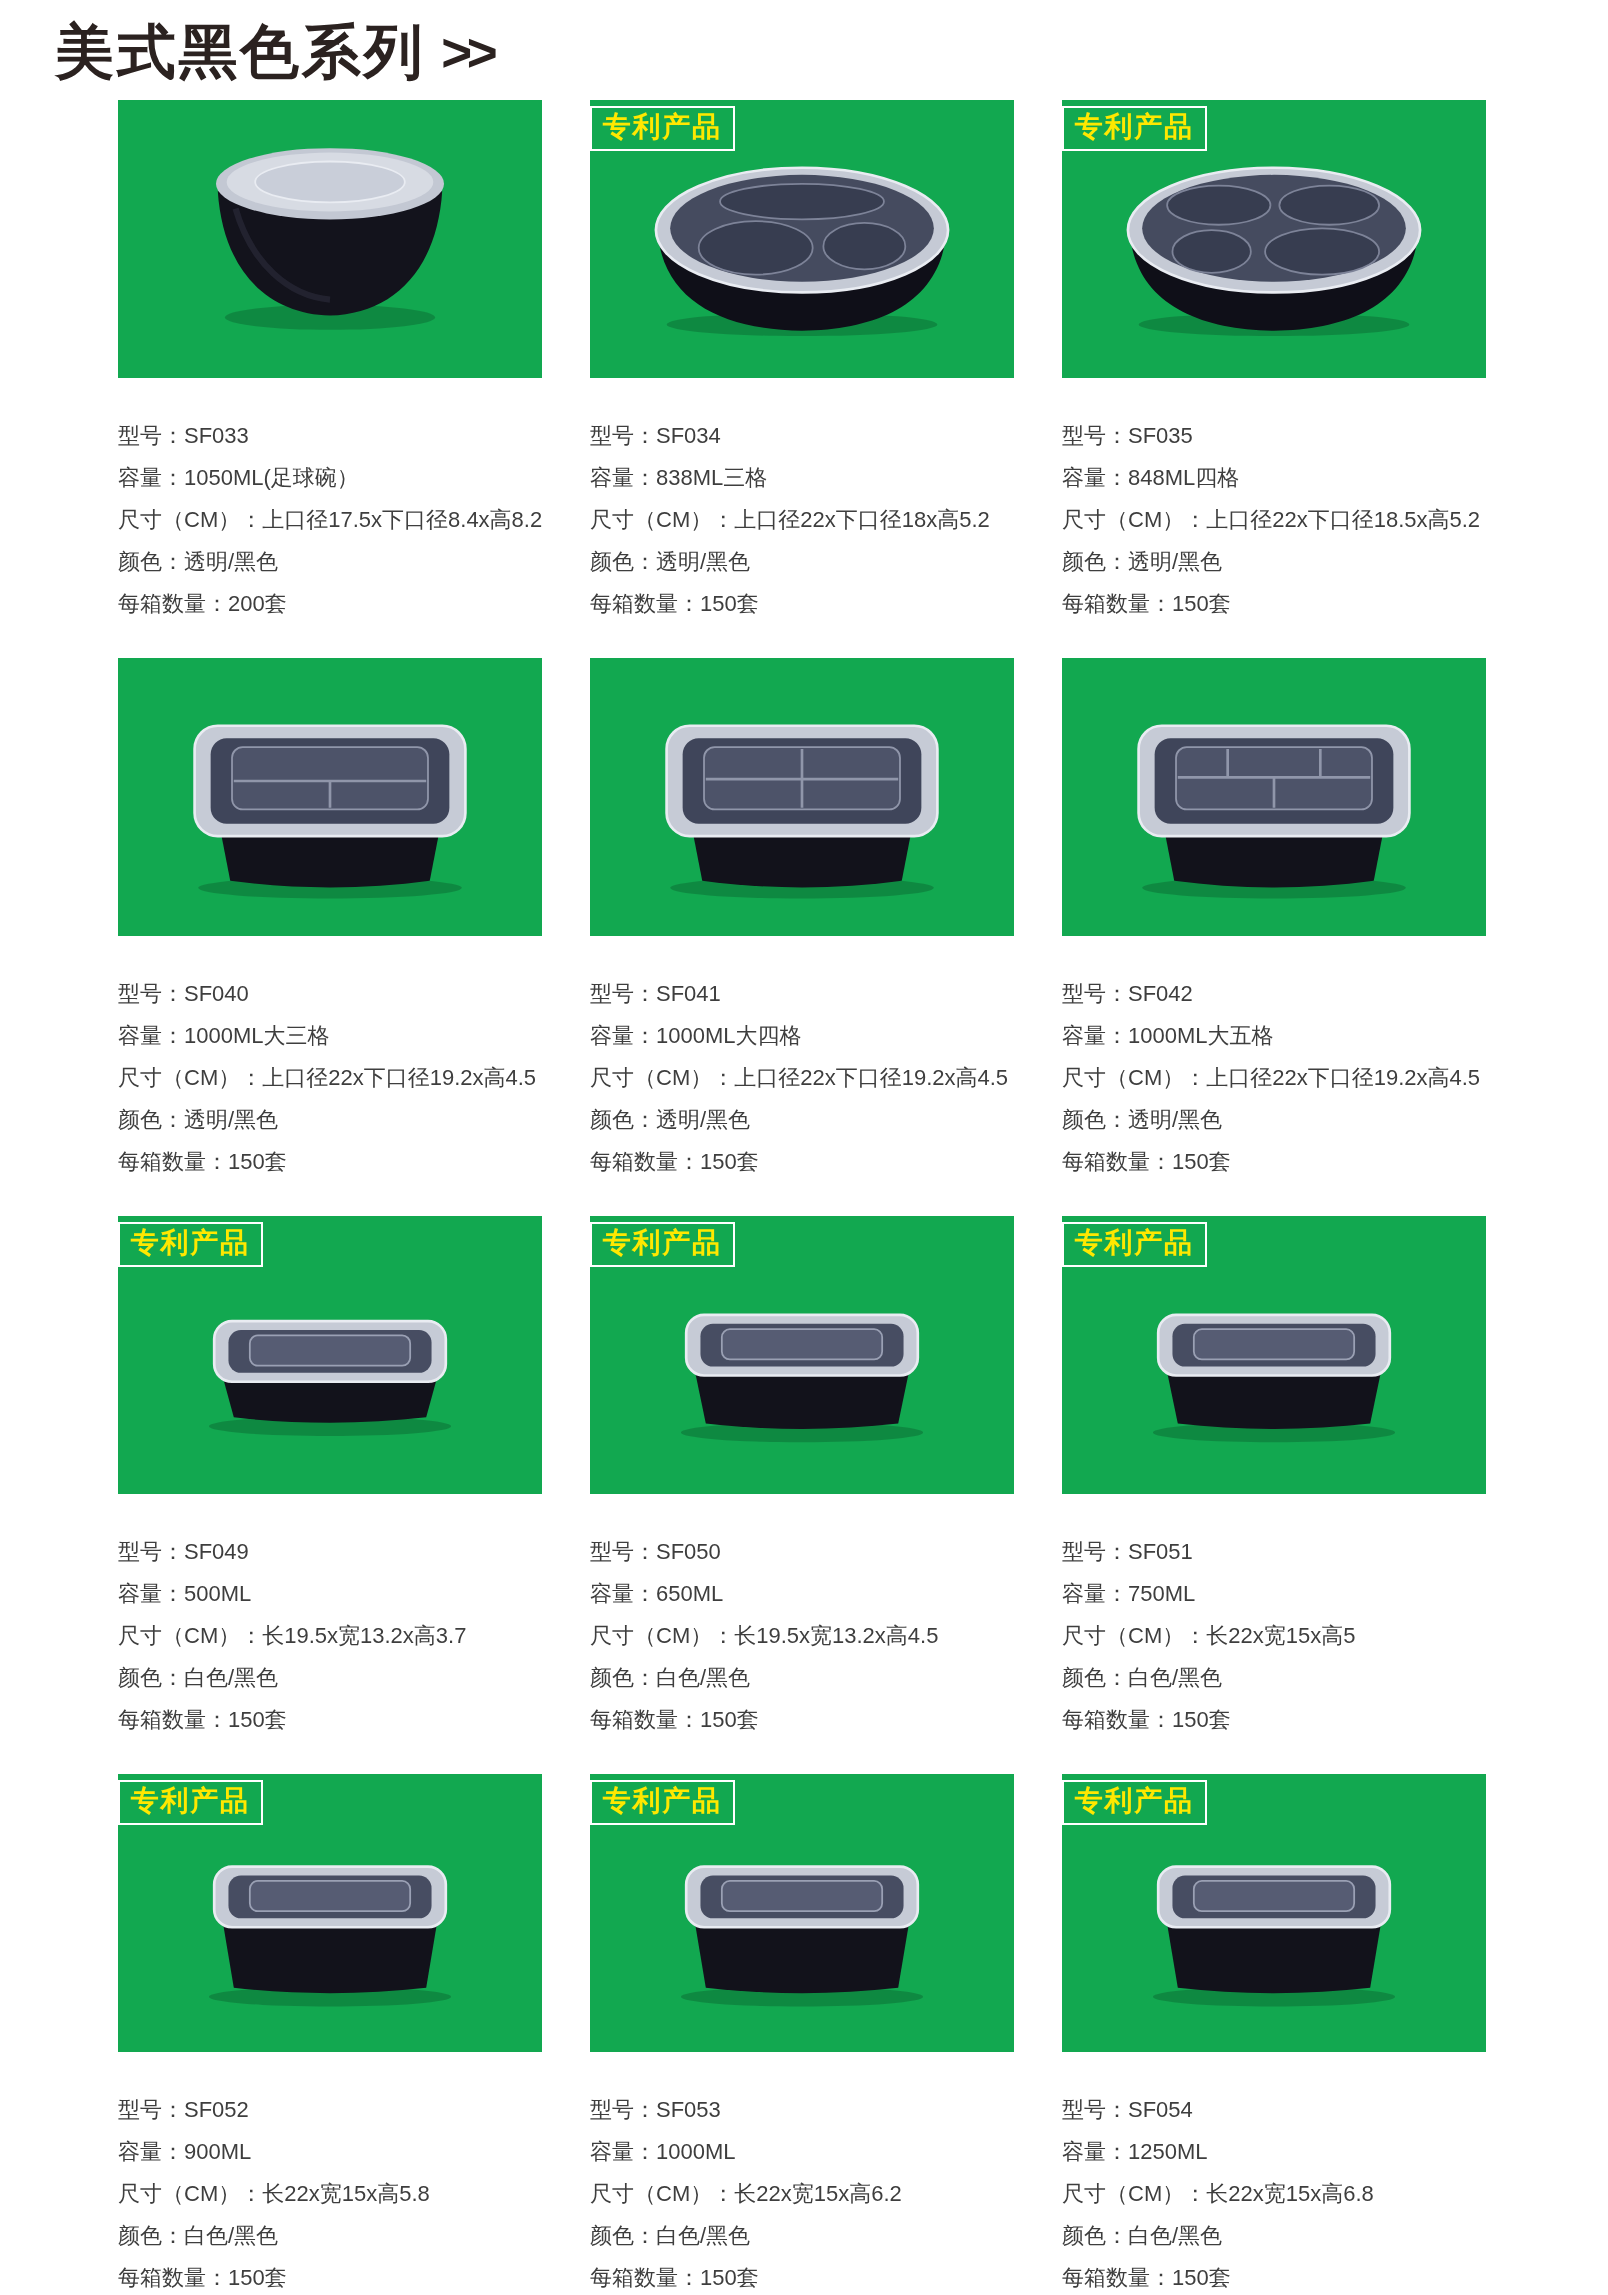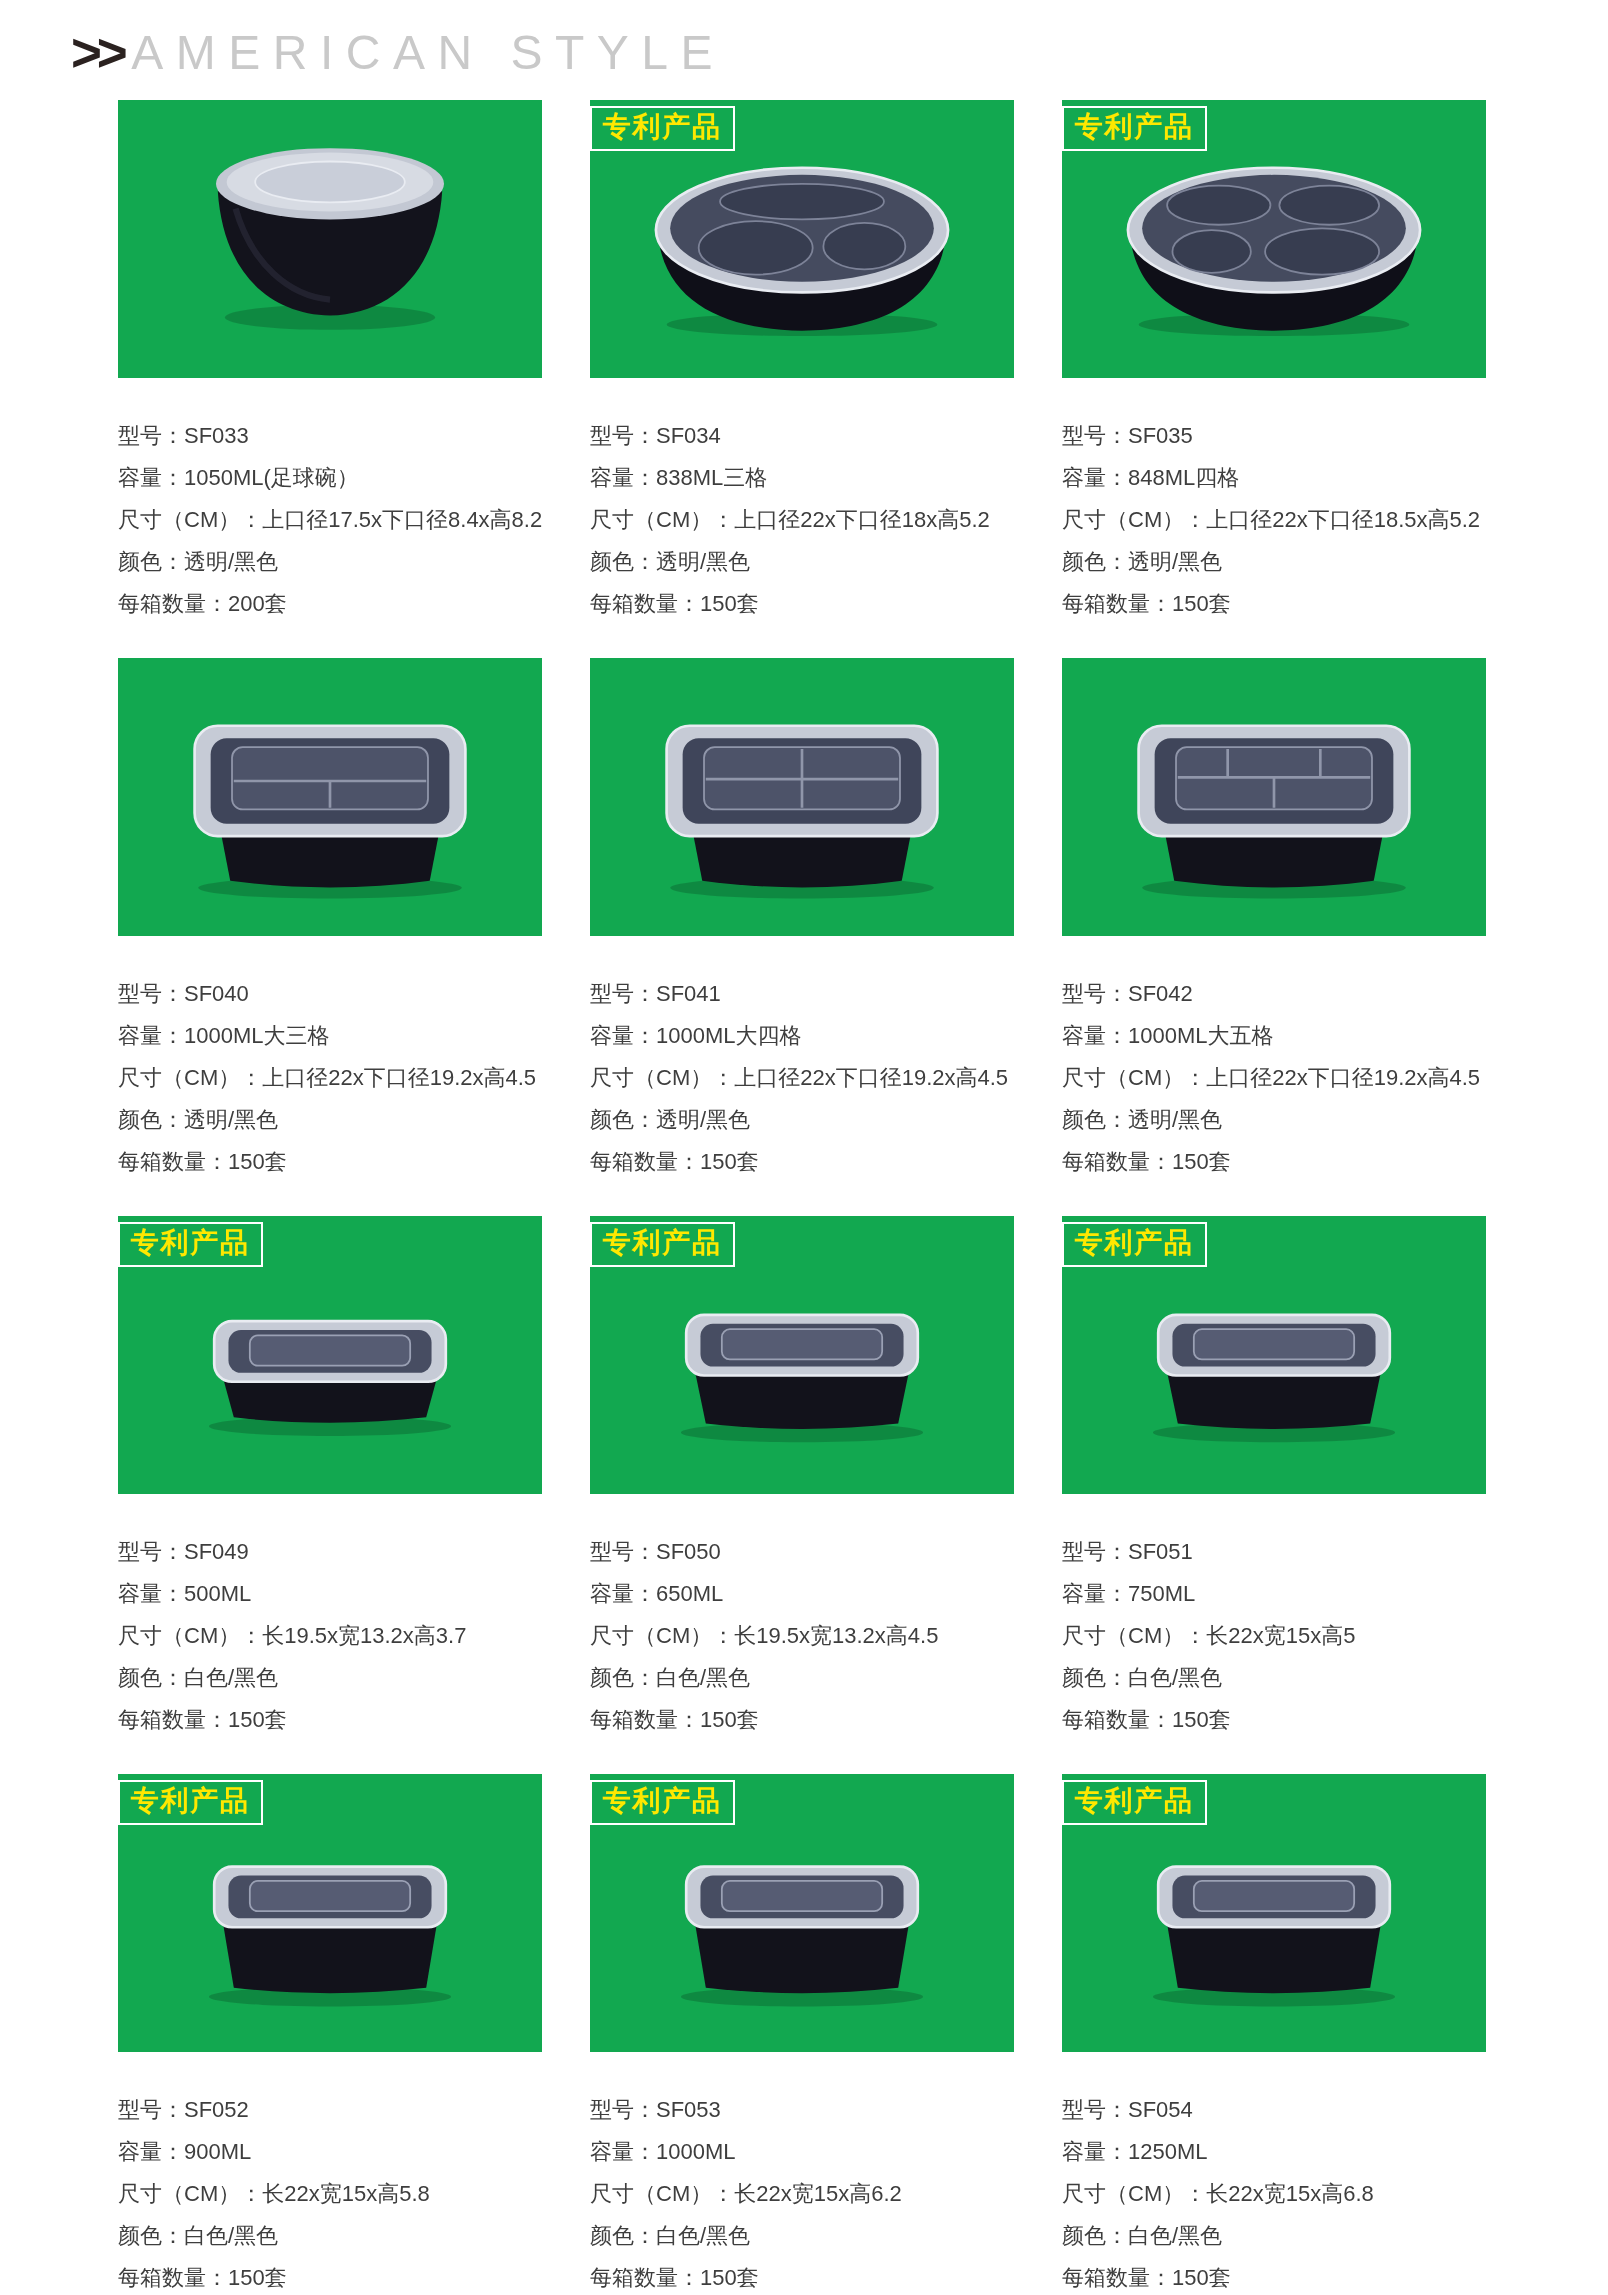--- a/index.html
+++ b/index.html
@@ -76,22 +76,22 @@
     font-size: 22px;
     color: #3e3e3e;
   }
   .spec-label { flex: 0 0 auto; }
   .spec-value { flex: 0 0 auto; }
 </style>
 </head>
 <body>
 
 <header class="page-header">
+  <span class="title-cn" style="color: rgb(43, 34, 32);">美式黑色系列</span>
   <span class="title-arrows" style="color: rgb(43, 34, 32);">&gt;&gt;</span>
-  <span class="title-en" style="color: rgb(201, 201, 201);">AMERICAN STYLE</span>
 </header>
 
 <main class="product-grid">
   <section class="card">
     <div class="photo" style="background: rgb(18, 168, 80);">
 
       <div class="art">
           <svg viewBox="0 0 476 312" xmlns="http://www.w3.org/2000/svg">
             <ellipse cx="238" cy="244" rx="118" ry="14" fill="rgba(0,0,0,0.18)"></ellipse>
             <path d="M112,102 C118,192 168,240 238,242 C308,240 358,192 364,102 C320,124 156,124 112,102 Z" fill="#13131c"></path>

